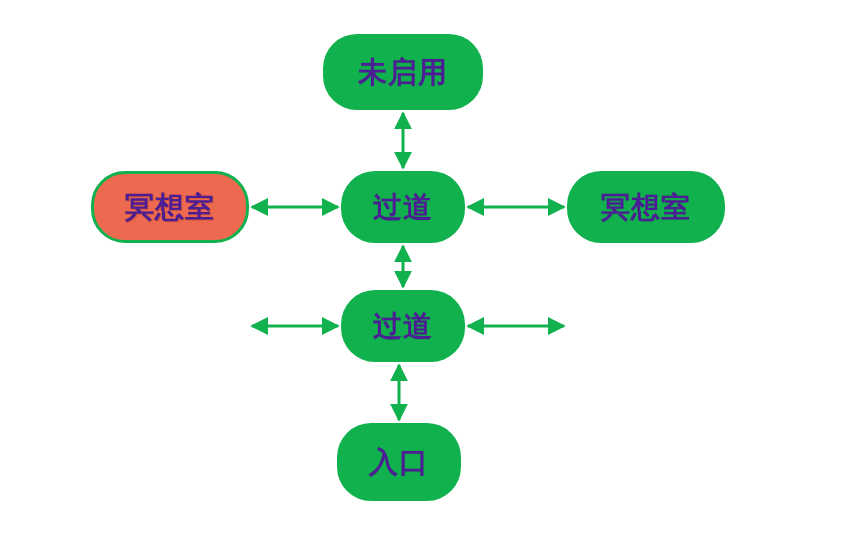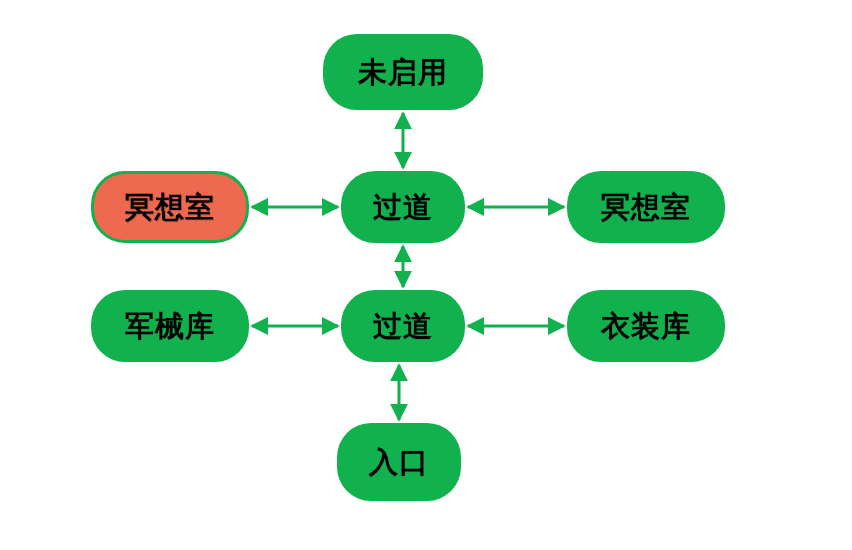--- a/index.html
+++ b/index.html
@@ -36,21 +36,21 @@
     border-radius: 34px;
     background: #11b14e;
     border: 3px solid transparent;
     z-index: 2;
   }
   .node.highlight {
     background: #ed6a50;
     border: 3px solid #11b14e;
   }
   .node-label {
-    color: #000000;
+    color: #4c1d95;
     font-weight: bold;
     font-size: 29px;
     letter-spacing: 1px;
     line-height: 1;
     white-space: nowrap;
     text-shadow:
       0 1px 0 rgba(0,0,0,0.06),
       0 -1px 0 rgba(0,0,0,0.04);
   }
   .node.highlight .node-label {
@@ -98,29 +98,23 @@
   </div>
 
   <div class="node highlight" style="left:91px; top:171px; width:158px; height:72px;">
     <span class="node-label">冥想室</span>
   </div>
 
   <div class="node" style="left:567px; top:171px; width:158px; height:72px;">
     <span class="node-label">冥想室</span>
   </div>
 
-  <div class="node" style="left:91px; top:290px; width:158px; height:72px;">
-    <span class="node-label">军械库</span>
-  </div>
 
   <div class="node" style="left:341px; top:290px; width:124px; height:72px;">
     <span class="node-label">过道</span>
   </div>
 
-  <div class="node" style="left:567px; top:290px; width:158px; height:72px;">
-    <span class="node-label">衣装库</span>
-  </div>
 
   <div class="node" style="left:337px; top:423px; width:124px; height:78px;text-align:center;">
     <span class="node-label">入口</span>
   </div>
 
 </div>
 
 </body></html>

